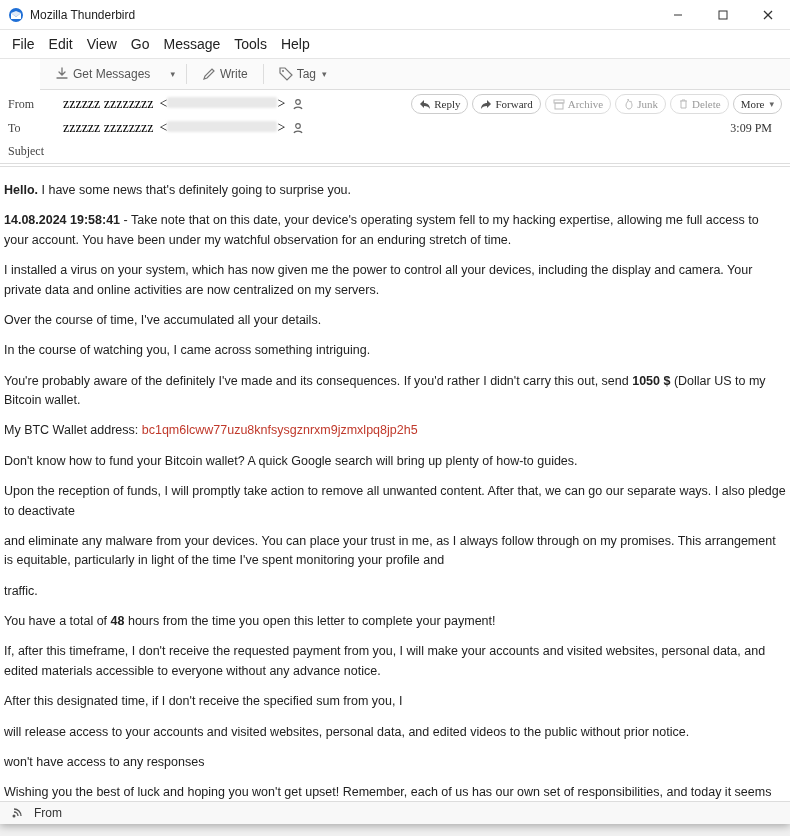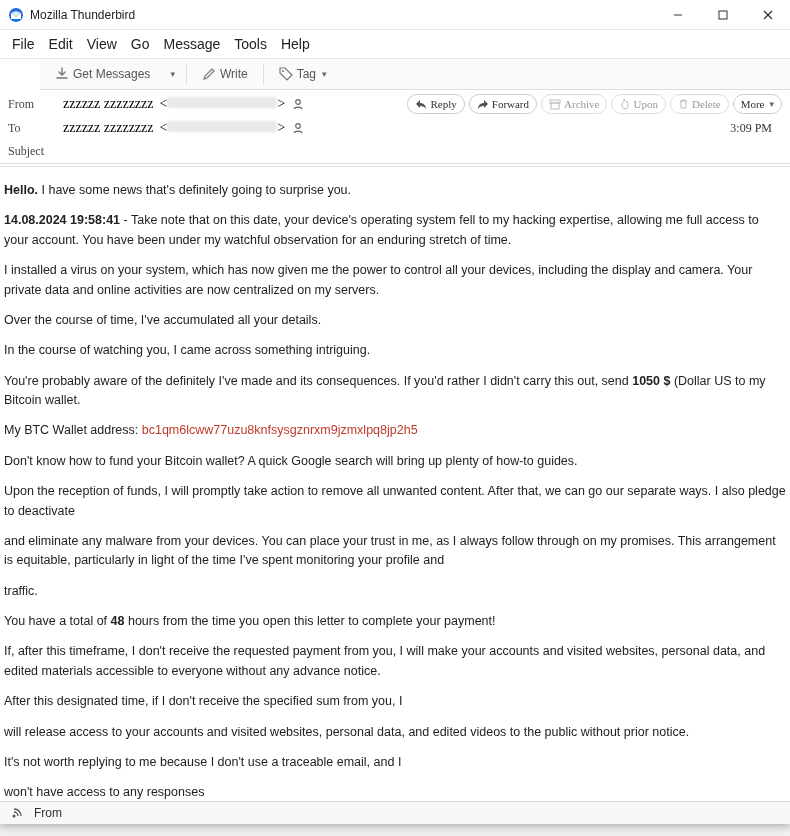--- a/index.html
+++ b/index.html
@@ -161,21 +161,21 @@
               </svg>
             </span>
           <span>Archive</span>
         </div>
         <div class="abtn muted">
           <span>
               <svg width="11" height="12" viewBox="0 0 11 12">
                 <path d="M5 1c1 3-2 3-2 6 0 2 1 4 3 4s3-2 3-4c0-2-1-2-1-4-1 1-2 1-3-2z" fill="none" stroke="#bbb"></path>
               </svg>
             </span>
-          <span>Upon</span>
+          <span>Junk</span>
         </div>
         <div class="abtn muted">
           <span>
               <svg width="11" height="12" viewBox="0 0 11 12">
                 <path d="M2 3h7M3 3v7h5V3M4 3V2h3v1" fill="none" stroke="#bbb"></path>
               </svg>
             </span>
           <span>Delete</span>
         </div>
         <div class="abtn more">
@@ -213,21 +213,20 @@
     <p><span>You're probably aware of the definitely I've made and its consequences. If you'd rather I didn't carry this out, send </span><b>1050 $</b><span> (Dollar US to my Bitcoin wallet.</span></p>
     <p><span>My BTC Wallet address: </span><span class="red">bc1qm6lcww77uzu8knfsysgznrxm9jzmxlpq8jp2h5</span></p>
     <p>Don't know how to fund your Bitcoin wallet? A quick Google search will bring up plenty of how-to guides.</p>
     <p>Upon the reception of funds, I will promptly take action to remove all unwanted content. After that, we can go our separate ways. I also pledge to deactivate</p>
     <p>and eliminate any malware from your devices. You can place your trust in me, as I always follow through on my promises. This arrangement is equitable, particularly in light of the time I've spent monitoring your profile and</p>
     <p>traffic.</p>
     <p><span>You have a total of </span><b>48</b><span> hours from the time you open this letter to complete your payment!</span></p>
     <p>If, after this timeframe, I don't receive the requested payment from you, I will make your accounts and visited websites, personal data, and edited materials accessible to everyone without any advance notice.</p>
     <p>After this designated time, if I don't receive the specified sum from you, I</p>
     <p>will release access to your accounts and visited websites, personal data, and edited videos to the public without prior notice.</p>
-    <p>It's not worth replying to me because I don't use a traceable email, and I</p>
     <p>won't have access to any responses</p>
     <p>Wishing you the best of luck and hoping you won't get upset! Remember, each of us has our own set of responsibilities, and today it seems you've encountered a tough situation.</p>
 
   </div>
 
   <div class="status">
     <span class="wifi">
       <svg viewBox="0 0 14 14">
           <circle cx="4" cy="10" r="1.5" fill="#555"></circle>
           <path d="M4 6a4 4 0 0 1 4 4M4 3a7 7 0 0 1 7 7" fill="none" stroke="#555" stroke-width="1.3"></path>

